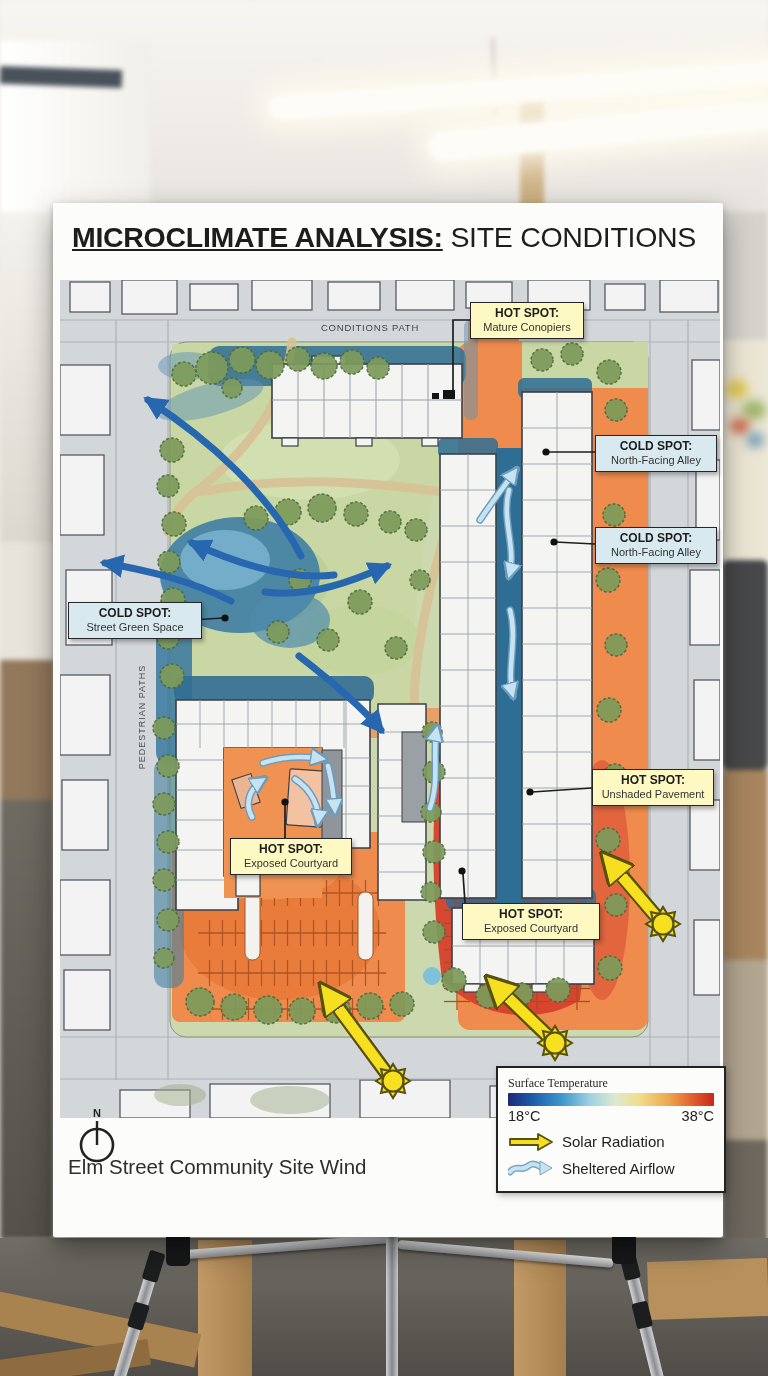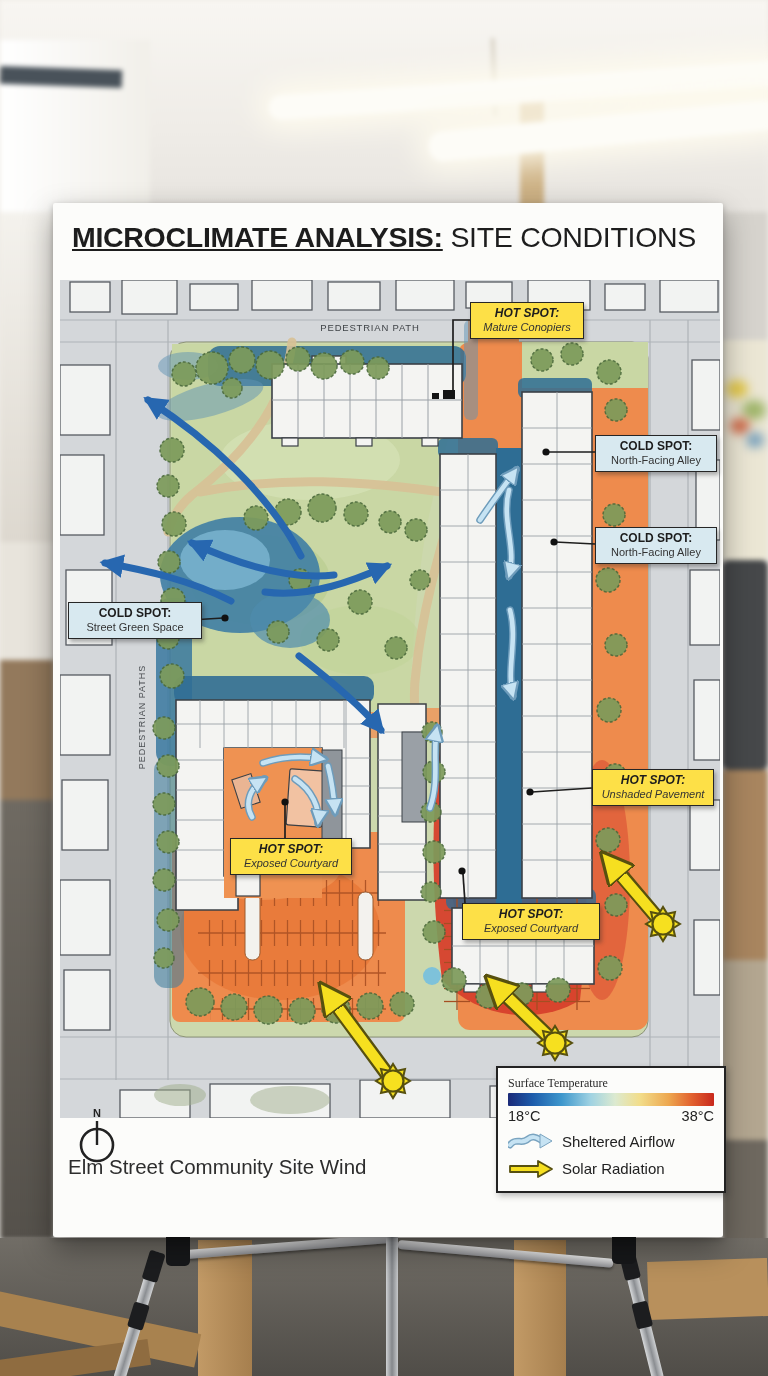--- a/index.html
+++ b/index.html
@@ -74,21 +74,21 @@
   .street-top{position:absolute;left:237px;top:119px;width:160px;text-align:center;
               font-size:9.5px;letter-spacing:.8px;color:#3f4347;font-weight:500;}
   .street-left{position:absolute;left:22px;top:509px;width:134px;text-align:center;
                font-size:9px;letter-spacing:1px;color:#4a4e52;font-weight:500;
                transform:rotate(-90deg);}
 
   .callout{position:absolute;border:1.6px solid #262626;text-align:center;padding:3px 4px;
            box-shadow:1.5px 2.5px 4px rgba(40,40,40,.35);line-height:1.25;}
   .callout .t{font-size:12px;font-weight:800;color:#1d1d1d;display:block;}
   .callout .s{font-size:11px;color:#333;display:block;}
-  .callout.hot{background:#fde047;font-style:italic;}
+  .callout.hot{background:#fef9c3;}
   .callout.cold{background:#d8e9f0;}
   .c0{left:417px;top:99px;width:104px;}
   .c1{left:542px;top:232px;width:112px;}
   .c2{left:542px;top:324px;width:112px;}
   .c3{left:15px;top:399px;width:124px;}
   .c4{left:539px;top:566px;width:112px;}
   .c5{left:177px;top:635px;width:112px;}
   .c6{left:409px;top:700px;width:128px;}
 
   .legend{position:absolute;left:443px;top:863px;width:230px;background:#fcfcfa;
@@ -485,21 +485,21 @@
         <line x1="532" y1="508" x2="472" y2="512"></line>
             <circle cx="470" cy="512" r="3.6" stroke="none"></circle>
         <line x1="225" y1="558" x2="225" y2="524"></line>
             <circle cx="225" cy="522" r="3.6" stroke="none"></circle>
         <line x1="405" y1="623" x2="403" y2="594"></line>
             <circle cx="402" cy="591" r="3.6" stroke="none"></circle>
       </g>
     </svg>
     </div>
 
-    <div class="street-top">PEDESTRIAN PATH</div>
+    <div class="street-top">CONDITIONS PATH</div>
     <div class="street-left">PEDESTRIAN PATHS</div>
 
     <div class="callout hot c0">
       <span class="t">HOT SPOT:</span>
       <span class="s">Mature Conopiers</span>
     </div>
     <div class="callout cold c1">
       <span class="t">COLD SPOT:</span>
       <span class="s">North-Facing Alley</span>
     </div>
@@ -526,31 +526,31 @@
 
     <div class="legend">
       <div class="lt">Surface Temperature</div>
       <div class="grad"></div>
       <div class="scale">
         <span>18°C</span>
         <span>38°C</span>
       </div>
       <div class="litem">
         <svg width="46" height="20" viewBox="0 0 46 20">
+          <polygon points="2,7 30,7 30,2 44,10 30,18 30,13 2,13" fill="#f6df20" stroke="#57500f" stroke-width="1.8" stroke-linejoin="round"></polygon>
+        </svg>
+        <span class="ll">Solar Radiation</span>
+      </div>
+      <div class="litem">
+        <svg width="46" height="20" viewBox="0 0 46 20">
           <path d="M2,13 C8,5 14,13 20,7 C25,3 29,6 33,8" fill="none" stroke="#7aa4c0" stroke-width="7" stroke-linecap="round"></path>
           <path d="M2,13 C8,5 14,13 20,7 C25,3 29,6 33,8" fill="none" stroke="#c6e3f3" stroke-width="4" stroke-linecap="round"></path>
           <polygon points="32,2 44,9 32,16" fill="#c6e3f3" stroke="#7aa4c0" stroke-width="1"></polygon>
         </svg>
         <span class="ll">Sheltered Airflow</span>
-      </div>
-      <div class="litem">
-        <svg width="46" height="20" viewBox="0 0 46 20">
-          <polygon points="2,7 30,7 30,2 44,10 30,18 30,13 2,13" fill="#f6df20" stroke="#57500f" stroke-width="1.8" stroke-linejoin="round"></polygon>
-        </svg>
-        <span class="ll">Solar Radiation</span>
       </div>
     </div>
 
     <svg class="compass" width="50" height="70" viewBox="0 0 50 70">
       <text x="20" y="16" font-size="11" font-weight="700" fill="#222" font-family="Liberation Sans, sans-serif">N</text>
       <line x1="24" y1="20" x2="24" y2="44" stroke="#222" stroke-width="2.4"></line>
       <circle cx="24" cy="44" r="16" fill="none" stroke="#222" stroke-width="2.6"></circle>
     </svg>
     <div class="caption">Elm Street Community Site Wind</div>
   </div>

